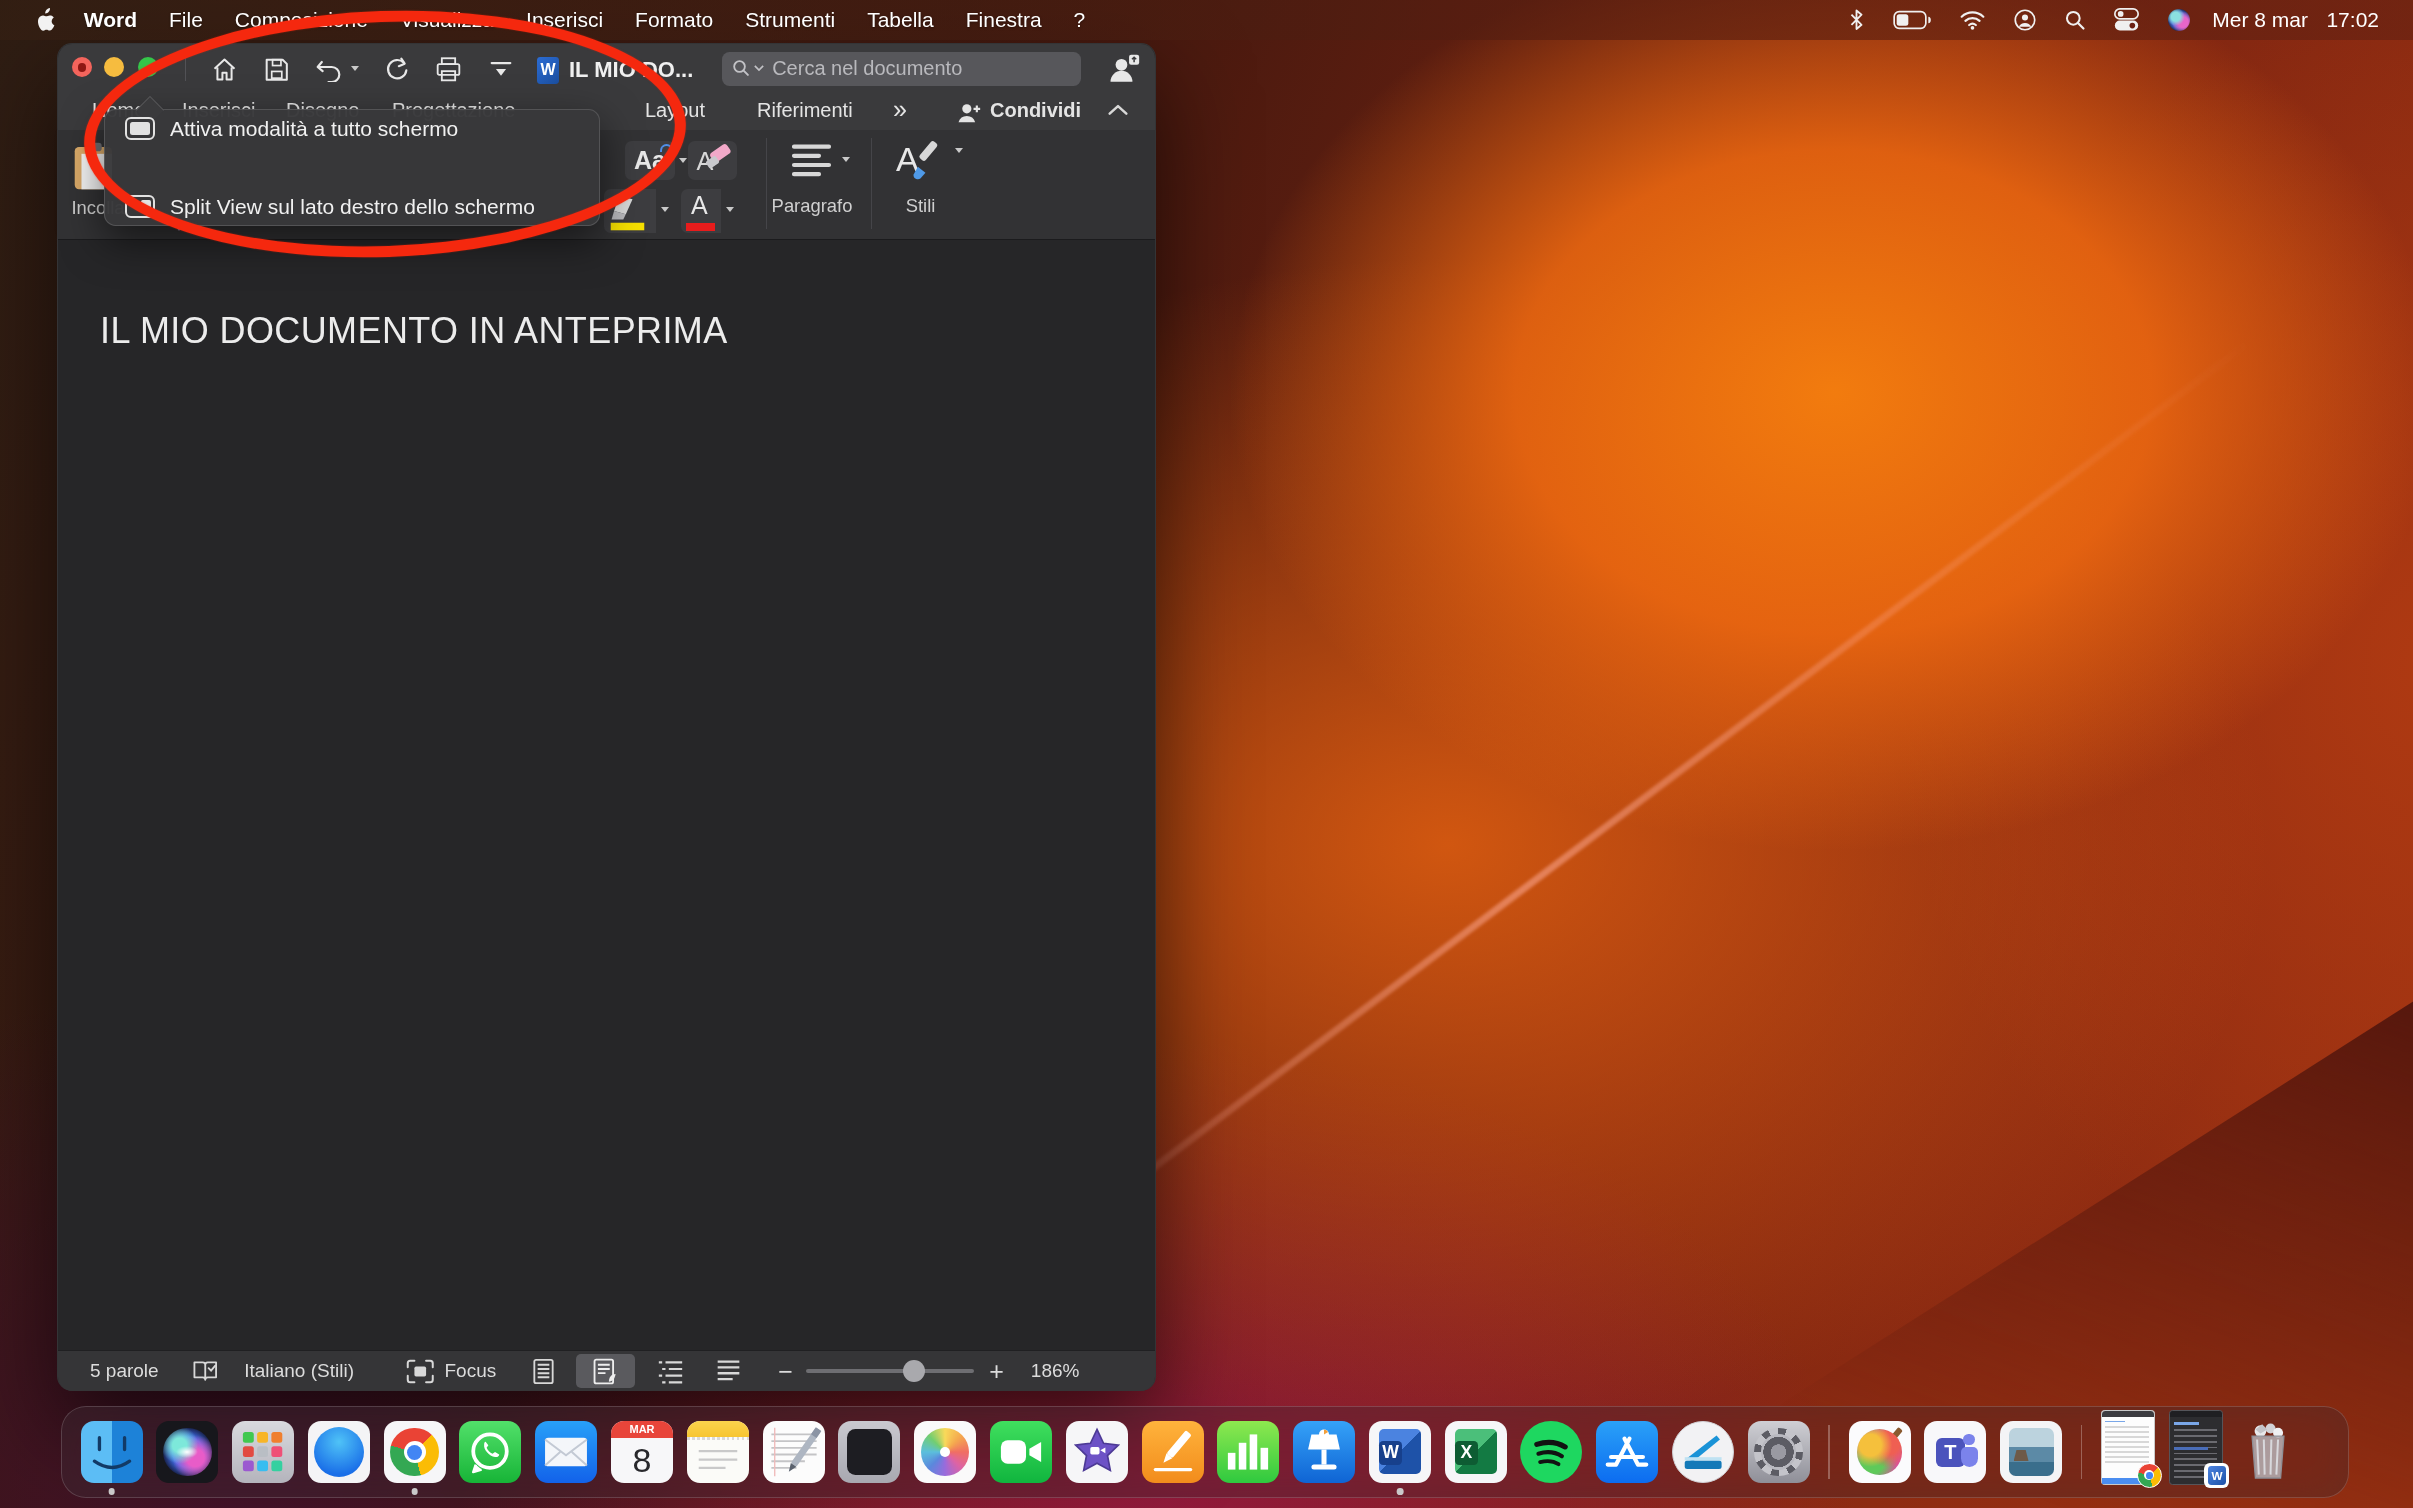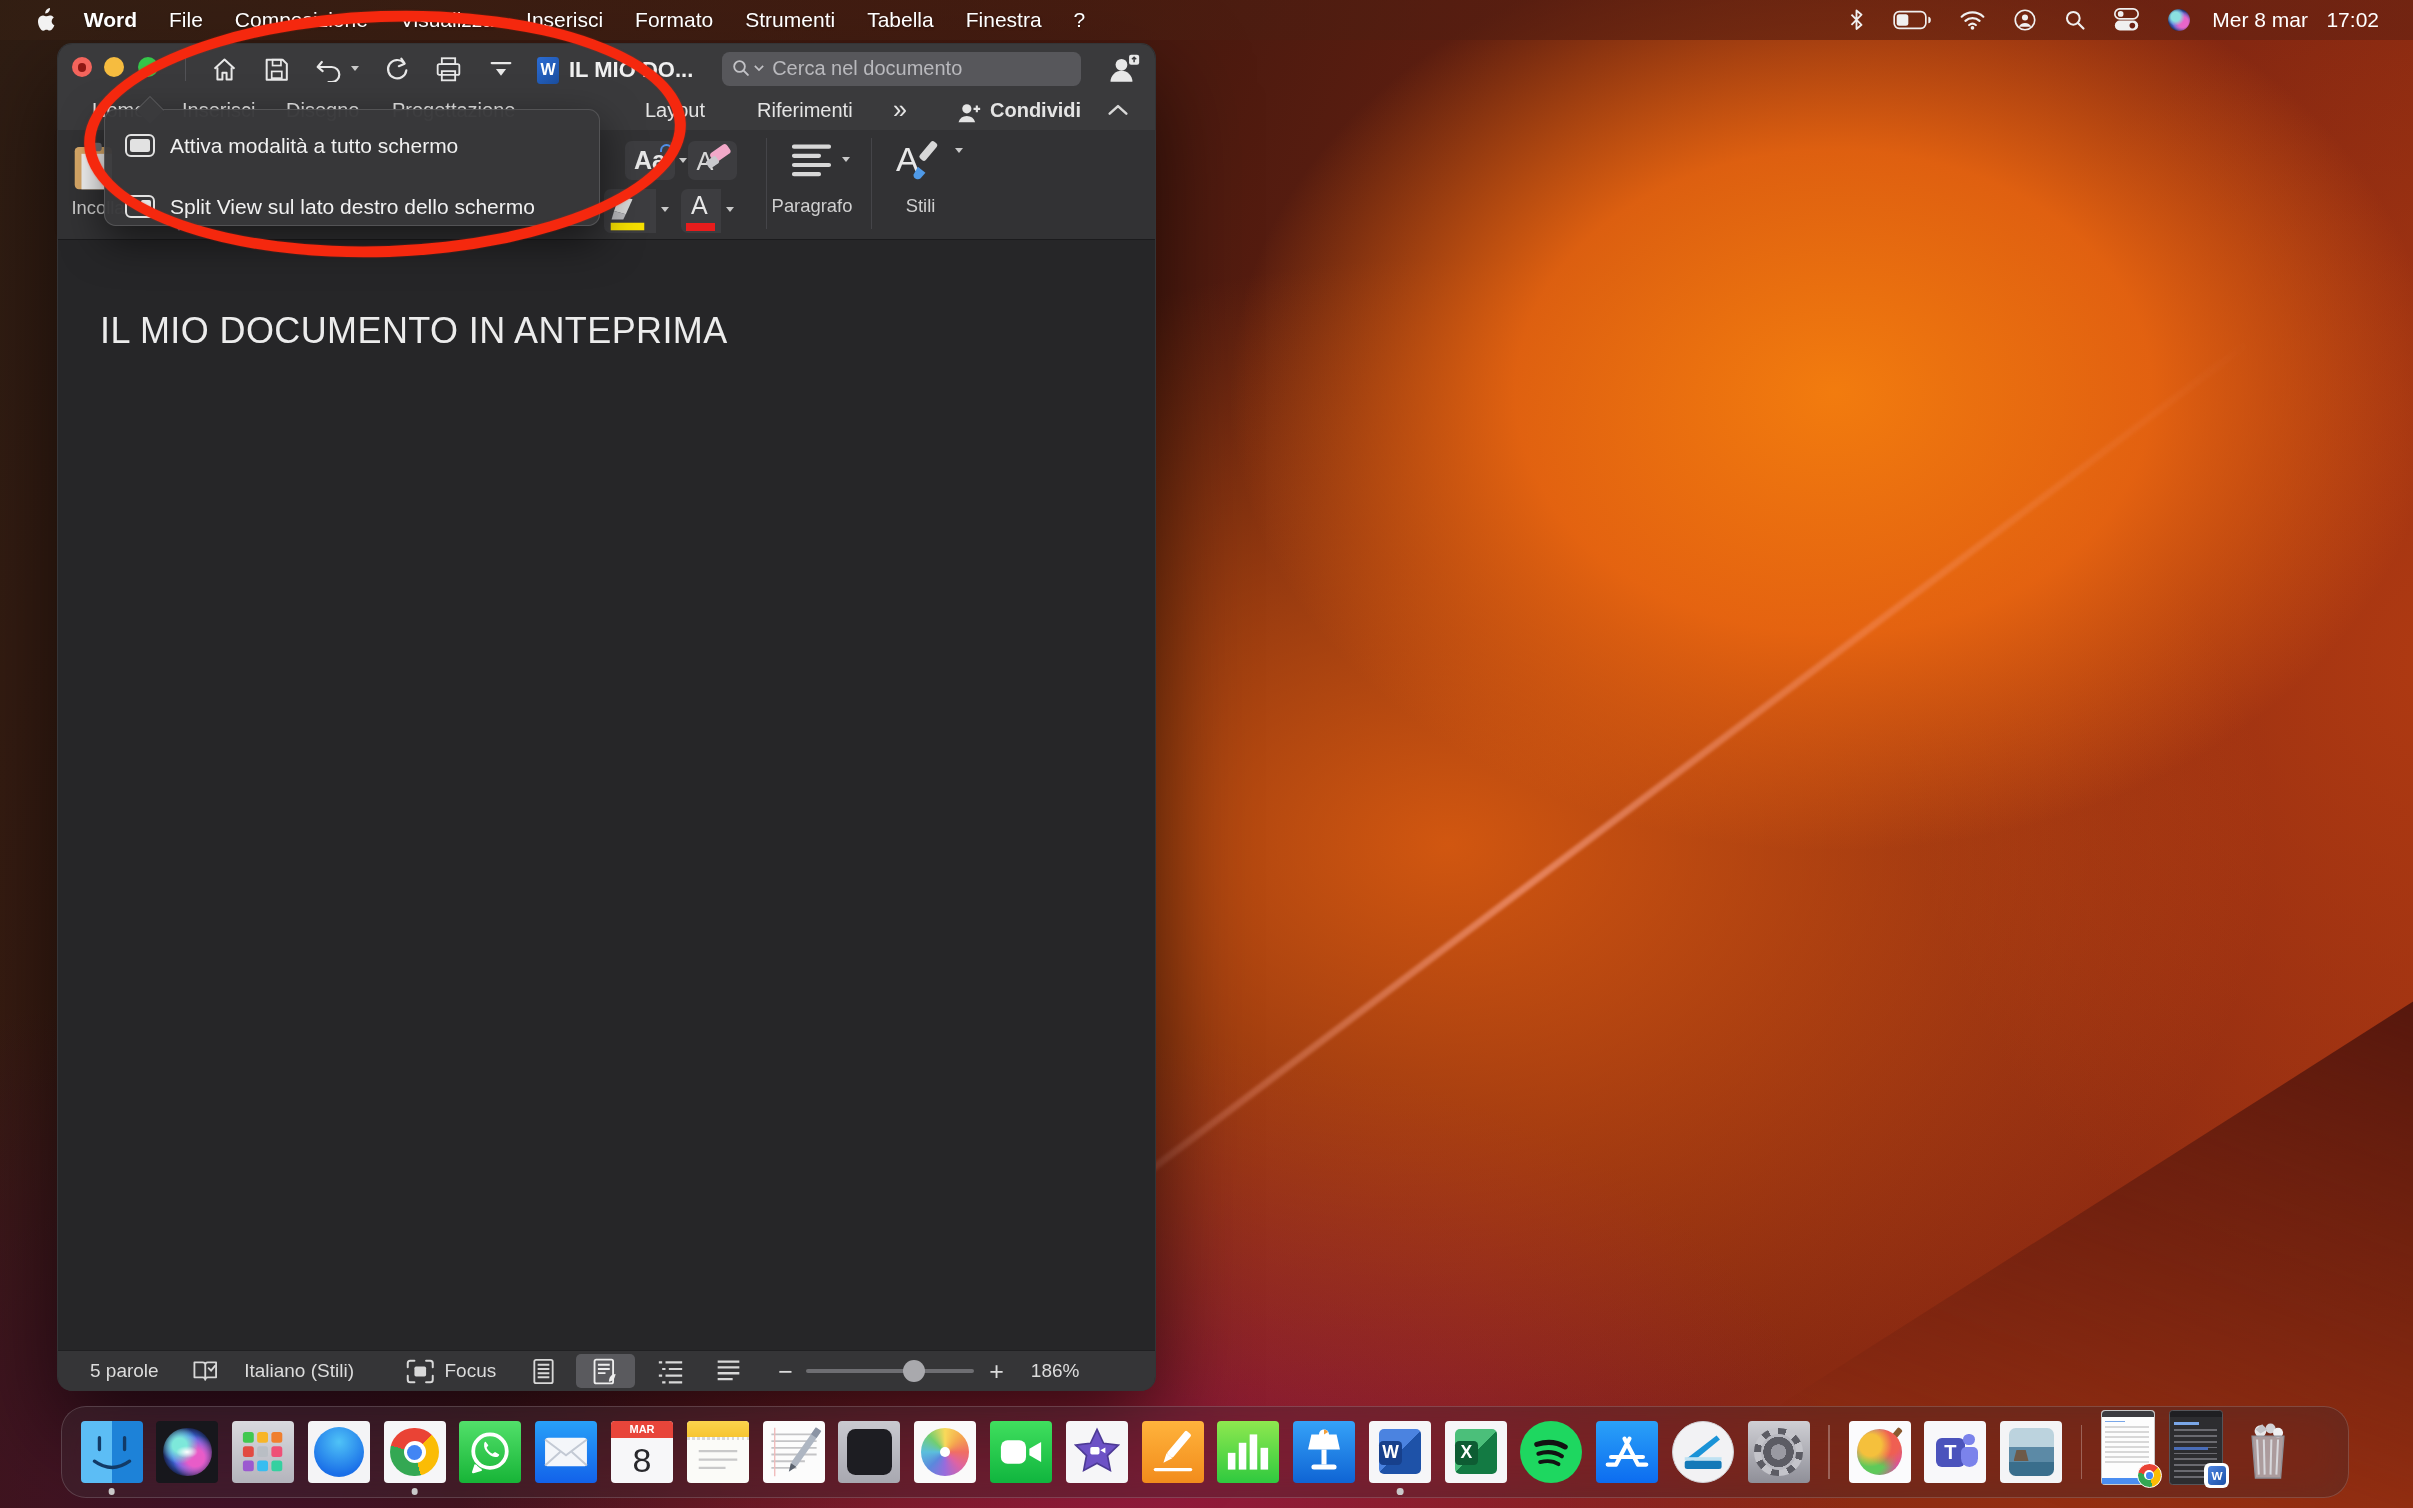--- a/index.html
+++ b/index.html
@@ -103,21 +103,21 @@
   
   #annotation { left:84px; top:11px; width:602px; height:246px; z-index:95; pointer-events:none;
     border:11px solid #f5280e; border-radius:50%; transform:rotate(-2deg);
     box-shadow:0 0 1.7px rgba(245,40,14,.5), inset 0 0 1.7px rgba(245,40,14,.5); }
 
   
   #dock { left:61px; top:1406px; width:2288px; height:92px; z-index:40;
     background:rgba(58,44,50,.45); border:1.3px solid rgba(255,255,255,.16); border-radius:25px;
     backdrop-filter:blur(23.5px) saturate(1.4); display:flex; align-items:center; padding:0 11.7px; }
   .dock-item { position:relative; width:62px; height:62px; margin:0 6.9px; flex:none; }
-  .dock-item .sq { position:absolute; inset:0; border-radius:4px; overflow:hidden; }
+  .dock-item .sq { position:absolute; inset:0; border-radius:13px; overflow:hidden; }
   .running::after { content:""; position:absolute; left:50%; bottom:-11.7px; width:6.7px; height:6.7px;
     border-radius:50%; background:#c9c9c9; transform:translateX(-50%); }
   .dock-sep { width:1.7px; height:54px; background:rgba(255,255,255,.28); margin:0 11.7px; flex:none; }
   .thumb { width:54px; height:75px; margin-top:-10px; }
   .thumb .page { position:absolute; inset:0; border-radius:3.4px; }
   .badge { position:absolute; right:-6.7px; bottom:-3.4px; width:25px; height:25px; }
 
   svg { display:block; }
 </style>
 </head>
@@ -375,21 +375,21 @@
     <span style="margin-left:37px; font-size:25px">−</span>
     <div id="zoom-track" style="margin-left:13.4px">
       <div id="zoom-knob"></div>
     </div>
     <span style="margin-left:15px; font-size:25px">+</span>
     <span style="margin-left:27px">186%</span>
   </div>
 
   <div id="popover" class="abs">
     <div class="arrow"></div>
-    <div class="pop-row" style="top:18px">
+    <div class="pop-row" style="top:1px">
       <span class="pop-ico ico-full">
           <span class="fill"></span>
         </span>
       <span>Attiva modalità a tutto schermo</span>
     </div>
     <div class="pop-row" style="top:79px">
       <span class="pop-ico ico-right">
           <span class="fill"></span>
         </span>
       <span>Split View sul lato destro dello schermo</span>

